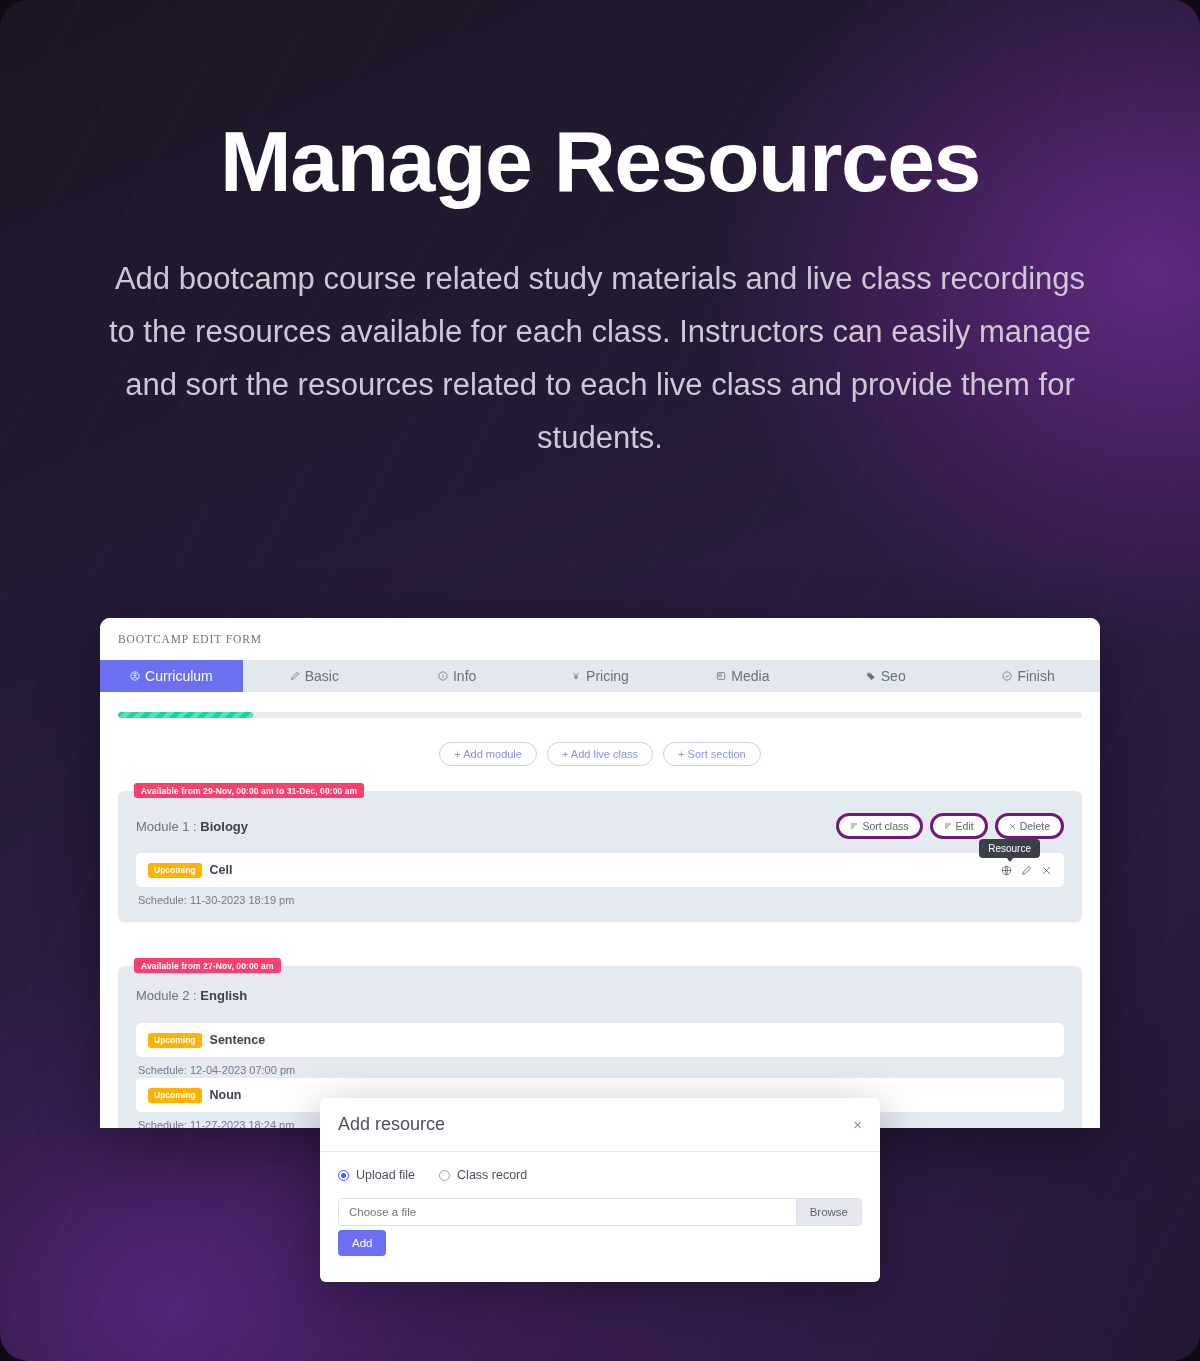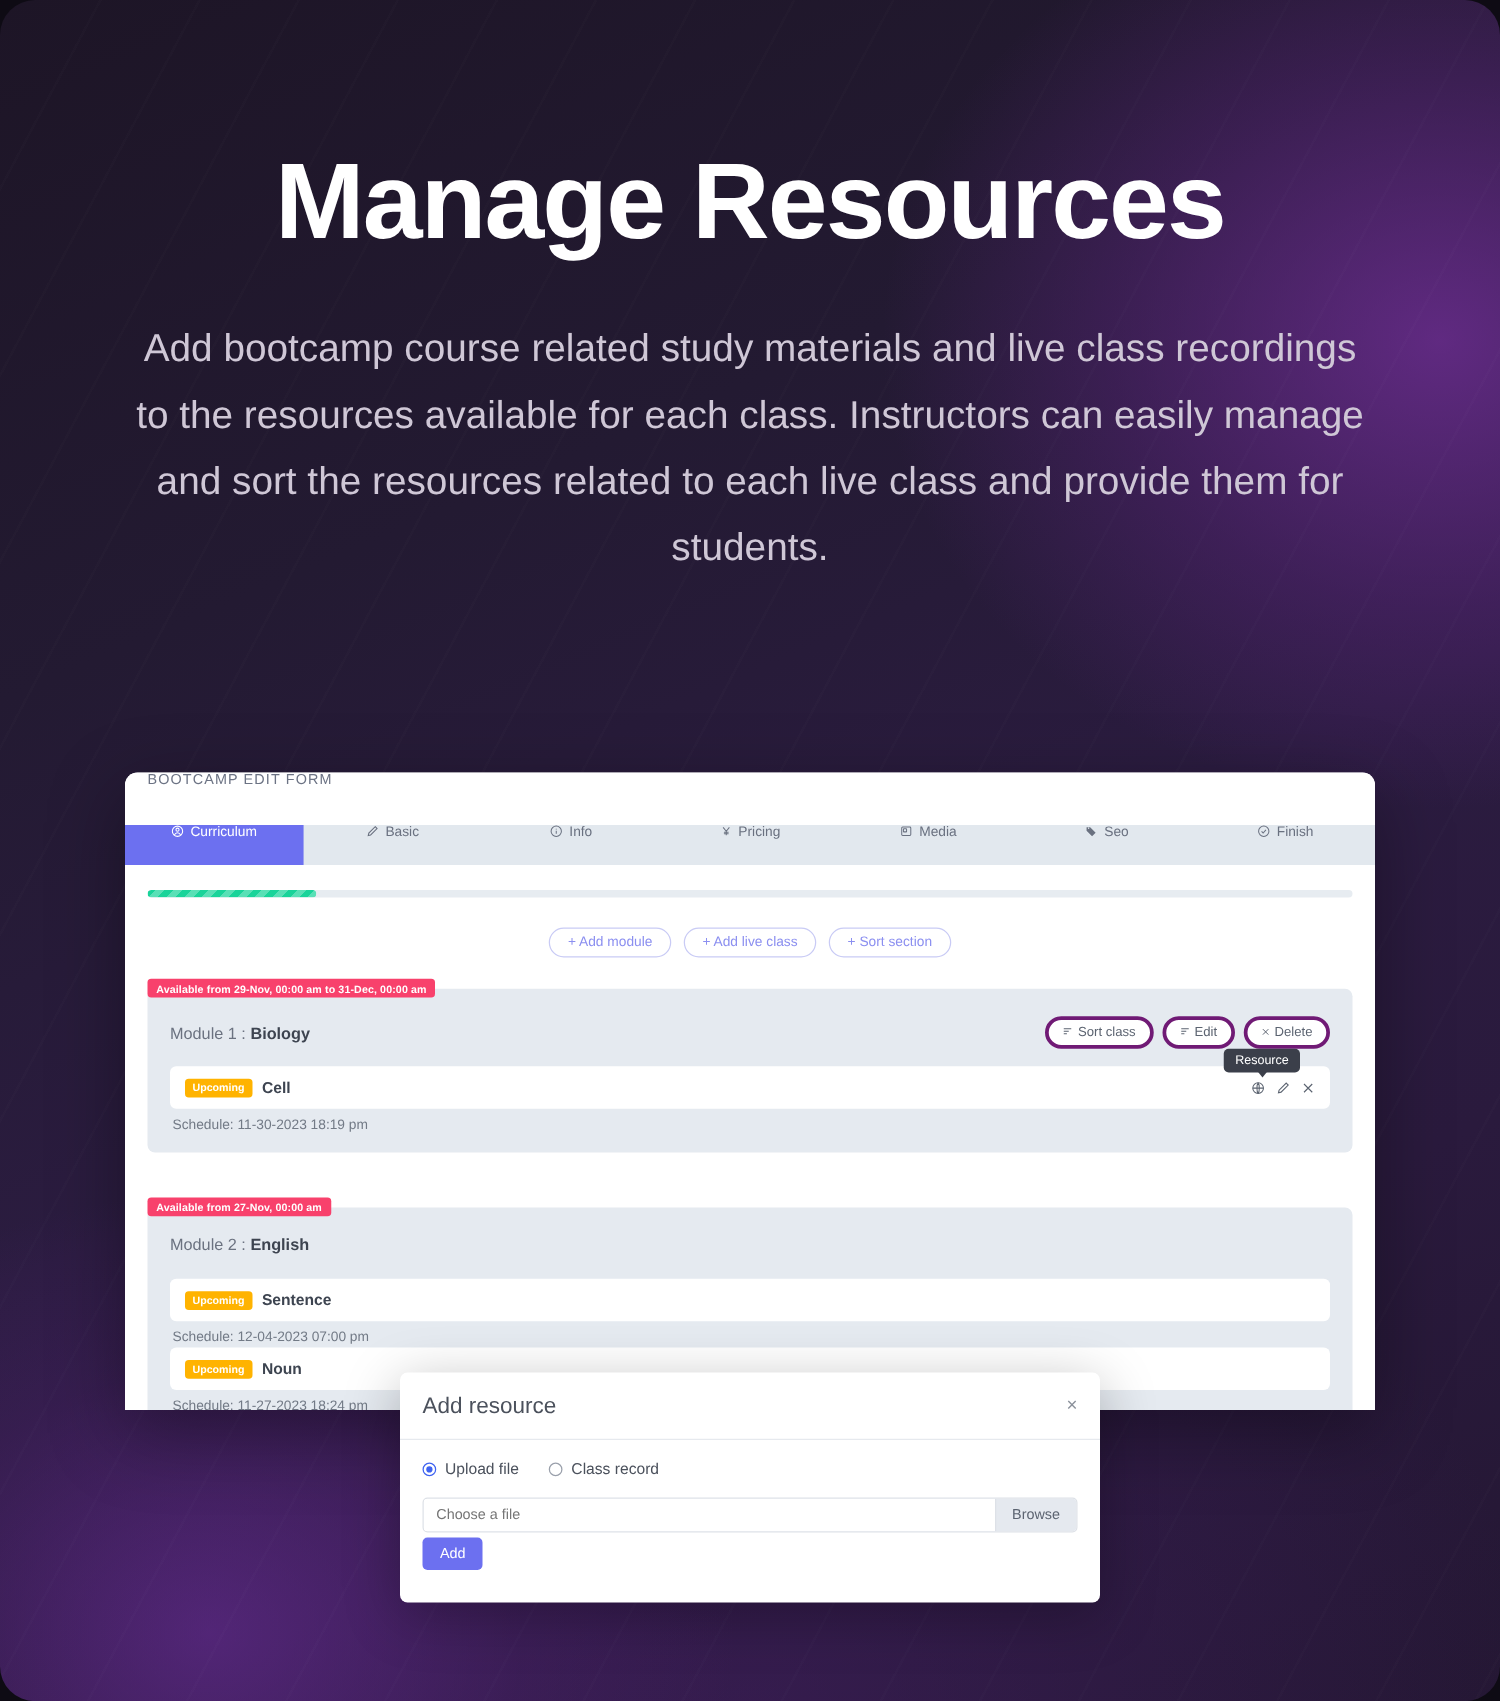--- a/index.html
+++ b/index.html
@@ -71,43 +71,44 @@
     background: #ffffff;
     border-radius: 10px 10px 0 0;
     overflow: hidden;
     z-index: 3;
     box-shadow: 0 18px 60px rgba(0,0,0,.35);
   }
 
   .app-header {
     height: 42px;
     display: flex;
-    align-items: flex-start;
+    align-items: center;
     padding: 0 18px;
     background: #fff;
+    font-family: Liberation Serif, serif;
   }
   .app-header-title {
     font-size: 11.5px;
     letter-spacing: .9px;
     color: #6c7384;
     font-weight: 400;
   }
 
   .tabs {
     display: flex;
     height: 32px;
     background: #e2e8ee;
   }
   .tab {
     flex: 1;
     display: flex;
-    align-items: flex-start;
+    align-items: center;
     justify-content: center;
     gap: 5px;
-    font-size: 11px;
+    font-size: 14px;
     color: #6a7180;
     background: #e2e8ee;
     cursor: pointer;
   }
   .tab.active {
     background: #6c70f0;
     color: #ffffff;
     font-weight: 500;
   }
   .tab svg { display: block; }
@@ -154,21 +155,21 @@
 
   .body-area { padding: 0 18px; }
 
   .module {
     position: relative;
     margin-top: 25px;
   }
   .avail-badge {
     position: absolute;
     top: -8px;
-    left: 0;
+    left: 16px;
     background: #f8416c;
     color: #fff;
     font-size: 8.5px;
     font-weight: 700;
     padding: 2.5px 7px;
     border-radius: 3px;
     letter-spacing: .1px;
     white-space: nowrap;
     z-index: 4;
   }

